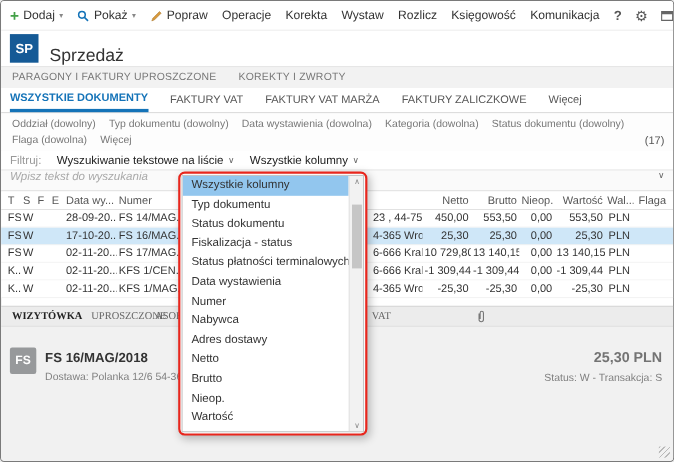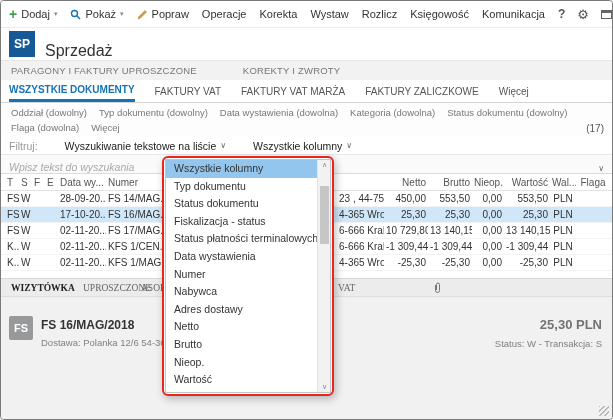--- a/index.html
+++ b/index.html
@@ -22,45 +22,45 @@
 
   
   .titlebar { position:absolute; top:27px; left:0; right:0; height:32px; display:flex;
               align-items:center; gap:10px; padding:0 8px; background:#fff; }
   .sp-badge { width:26px; height:26px; background:#155a96; color:#fff; font-size:12px;
               font-weight:bold; display:flex; align-items:center; justify-content:center; }
   .page-title { font-size:16px; color:#333;margin-top:13px; }
 
   
   .tabs-top { position:absolute; top:59px; left:0; right:0; height:20px; background:#f2f2f2;
-              border-top:1px solid #e6e6e6; display:flex; gap:46px; align-items:center;
+              border-top:1px solid #e6e6e6; display:flex; gap:20px; align-items:center;
               padding:0 10px; font-size:9.5px; color:#777; letter-spacing:.2px; }
   .tabs-doc { position:absolute; top:79px; left:0; right:0; height:23px; background:#fff;
               border-bottom:1px solid #d5d5d5; display:flex; gap:20px; align-items:stretch;
               padding:0 8px; font-size:10px; color:#555; }
   .tabs-doc span { display:flex; align-items:center; }
   .tab-active { color:#1473b8; font-weight:bold; border-bottom:3px solid #1473b8; }
 
   
   .filter-summary { position:absolute; top:102px; left:0; right:0; height:34px; background:#fdfdfd;
                     font-size:9.5px; color:#777; padding:4px 10px 0 10px; }
   .fs-line { display:flex; gap:12px; margin-bottom:4px; white-space:nowrap; }
   .fs-count { position:absolute; right:8px; bottom:3px; color:#555; font-size:10px; }
 
   
   .filter-row { position:absolute; top:136px; left:0; right:0; height:17px; display:flex;
-                gap:27px; align-items:center; padding:0 8px; font-size:10.5px; color:#222; background:#fff; }
+                gap:14px; align-items:center; padding:0 8px; font-size:10.5px; color:#222; background:#fff; }
   .filter-label { color:#999; }
   .filter-link { display:flex; gap:4px; align-items:center; white-space:nowrap; }
   .chev { font-size:8px; color:#666; }
 
   
   .search-row { position:absolute; top:153px; left:0; right:0; height:20px; background:#fafafa;
                 border-top:1px solid #e8e8e8; border-bottom:1px solid #dcdcdc; display:flex;
-                align-items:flex-end; padding:0 8px; }
+                align-items:flex-start; padding:0 8px; }
   .search-input { flex:1; border:none; background:transparent; outline:none;
                   font-family:"Liberation Sans",sans-serif; font-size:10.5px; color:#555; }
   .search-input::placeholder { color:#a9a9a9; font-style:italic; }
 
   
   .grid { position:absolute; top:173px; left:0; right:0; font-size:10px; color:#333; }
   .g-head { display:flex; height:17px; align-items:center; color:#555; background:#fff;
             border-bottom:1px solid #e2e2e2; }
   .g-row { display:flex; height:16px; align-items:center; border-bottom:1px solid #f3f3f3; background:#fff; }
   .g-row.selected { background:#cfe7f8; }

